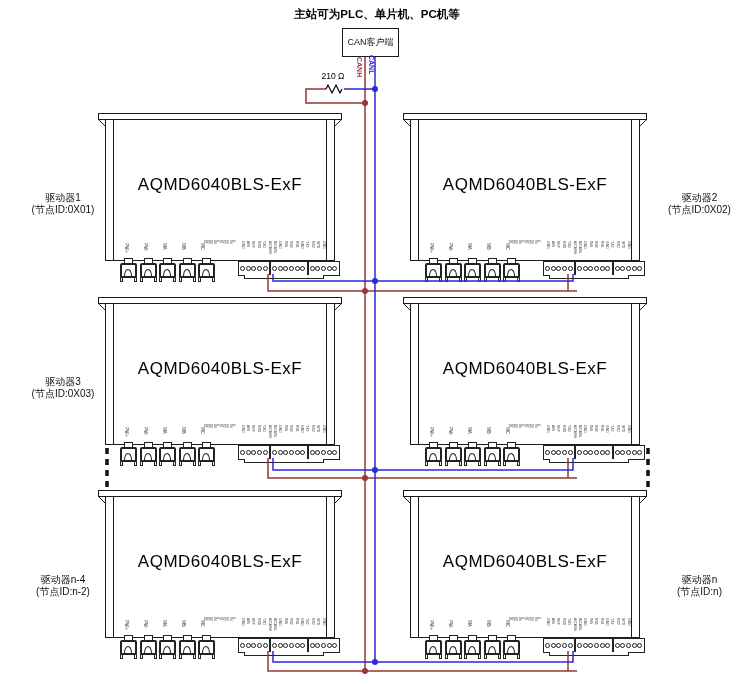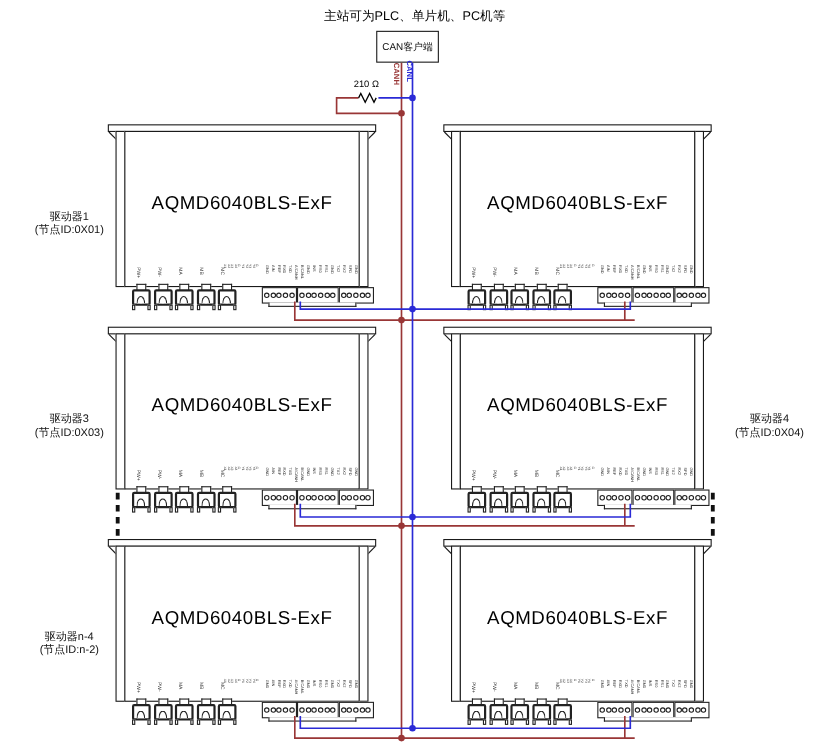--- a/index.html
+++ b/index.html
@@ -1,20 +1,20 @@
 <!DOCTYPE html>
 <html><head>
 <meta charset="utf-8">
 <style>
   html,body{margin:0;padding:0;background:#fff;}
   #stage{position:relative;width:750px;height:684px;background:#fff;overflow:hidden;
          font-family:"Liberation Sans", sans-serif;color:#111;}
   
   #diagram-title{position:absolute;left:272px;top:7px;width:210px;text-align:center;
-                 font-size:11.5px;font-weight:normal;color:#000;}
+                 font-size:11.5px;font-weight:bold;color:#000;}
   #can-box{position:absolute;left:342px;top:28px;width:57px;height:29px;border:1px solid #1a1a1a;
            background:#fff;box-sizing:border-box;text-align:center;}
   #can-box span{font-size:9px;line-height:27px;}
   .buslab{position:absolute;writing-mode:vertical-rl;font-size:7px;font-weight:bold;line-height:1;letter-spacing:0;}
   #canh-label{left:356px;top:57px;color:#993636;}
   #canl-label{left:368px;top:55px;color:#2a2ad6;}
   #res-label{position:absolute;left:316px;top:71px;width:34px;text-align:center;font-size:8.5px;color:#000;}
   
   #wires{position:absolute;left:0;top:0;z-index:5;pointer-events:none;}
   
@@ -306,20 +306,24 @@
         <div class="foot" style="left: 80.5px; top: 164px;"></div>
         <div class="foot" style="left: 94.5px; top: 164px;"></div>
         <div class="tab" style="left: 104px; top: 145px;"></div>
         <div class="clamp" style="left: 100px; top: 150px;">
           <div class="dome"></div>
         </div>
         <div class="foot" style="left: 100px; top: 164px;"></div>
         <div class="foot" style="left: 114px; top: 164px;"></div>
       </div>
     </div>
+    <div class="sidelabel" style="left: 651px; width: 97px; top: 192px;">
+      <div>驱动器2</div>
+      <div>(节点ID:0X02)</div>
+    </div>
     <div class="driver" style="left: 98px; top: 297px;">
       <div class="flange"></div>
       <svg class="bevels" width="244" height="16">
         <line x1="1" y1="7" x2="9" y2="15" stroke="#1a1a1a" stroke-width="1"></line>
         <line x1="243" y1="7" x2="235" y2="15" stroke="#1a1a1a" stroke-width="1"></line>
       </svg>
       <div class="rail rail-l"></div>
       <div class="rail rail-r"></div>
       <div class="dbody"></div>
       <div class="model">AQMD6040BLS-ExF</div>
@@ -520,24 +524,20 @@
         <div class="foot" style="left: 80.5px; top: 164px;"></div>
         <div class="foot" style="left: 94.5px; top: 164px;"></div>
         <div class="tab" style="left: 104px; top: 145px;"></div>
         <div class="clamp" style="left: 100px; top: 150px;">
           <div class="dome"></div>
         </div>
         <div class="foot" style="left: 100px; top: 164px;"></div>
         <div class="foot" style="left: 114px; top: 164px;"></div>
       </div>
     </div>
-    <div class="sidelabel" style="left: 651px; width: 97px; top: 376px;">
-      <div>驱动器4</div>
-      <div>(节点ID:0X04)</div>
-    </div>
     <div class="driver" style="left: 98px; top: 490px;">
       <div class="flange"></div>
       <svg class="bevels" width="244" height="16">
         <line x1="1" y1="7" x2="9" y2="15" stroke="#1a1a1a" stroke-width="1"></line>
         <line x1="243" y1="7" x2="235" y2="15" stroke="#1a1a1a" stroke-width="1"></line>
       </svg>
       <div class="rail rail-l"></div>
       <div class="rail rail-r"></div>
       <div class="dbody"></div>
       <div class="model">AQMD6040BLS-ExF</div>
@@ -738,13 +738,17 @@
         <div class="foot" style="left: 80.5px; top: 164px;"></div>
         <div class="foot" style="left: 94.5px; top: 164px;"></div>
         <div class="tab" style="left: 104px; top: 145px;"></div>
         <div class="clamp" style="left: 100px; top: 150px;">
           <div class="dome"></div>
         </div>
         <div class="foot" style="left: 100px; top: 164px;"></div>
         <div class="foot" style="left: 114px; top: 164px;"></div>
       </div>
     </div>
+    <div class="sidelabel" style="left: 651px; width: 97px; top: 574px;">
+      <div>驱动器n</div>
+      <div>(节点ID:n)</div>
+    </div>
 </div>
 
 </body></html>

